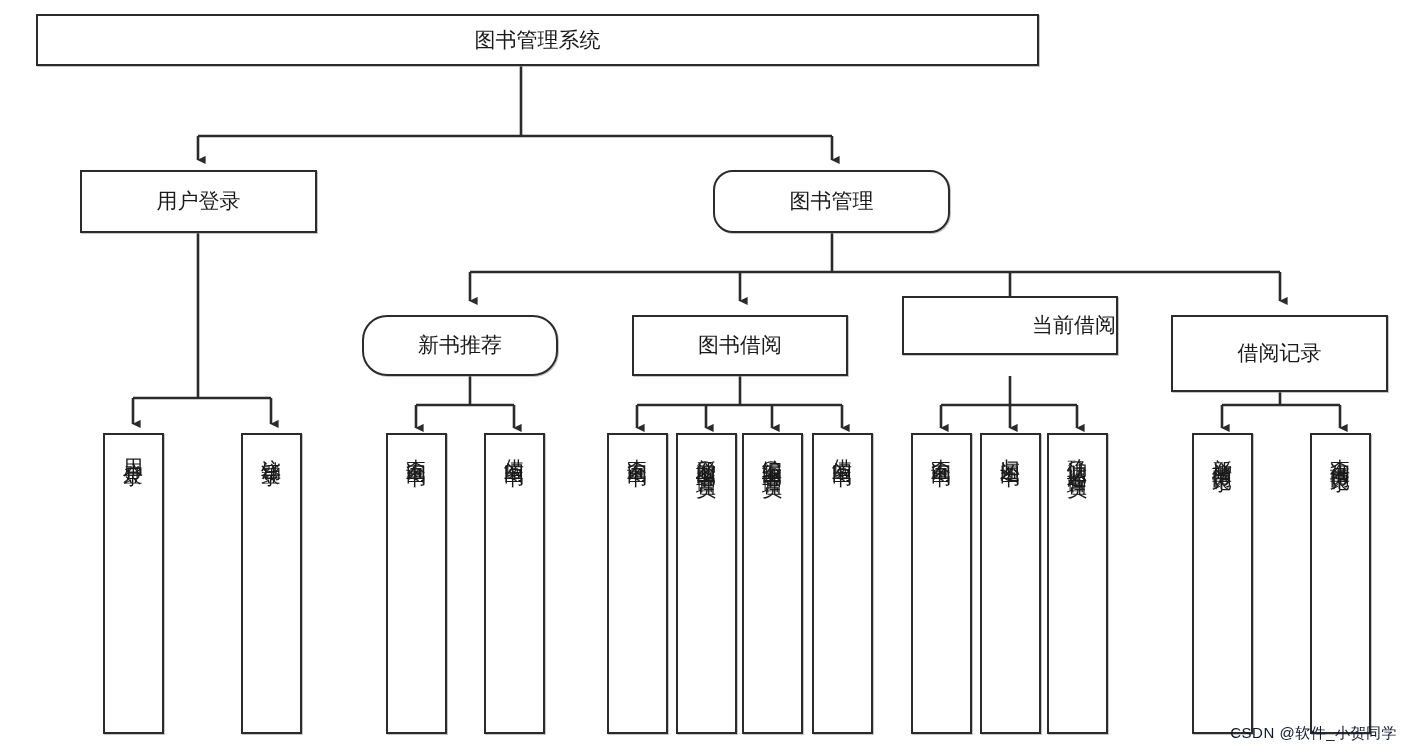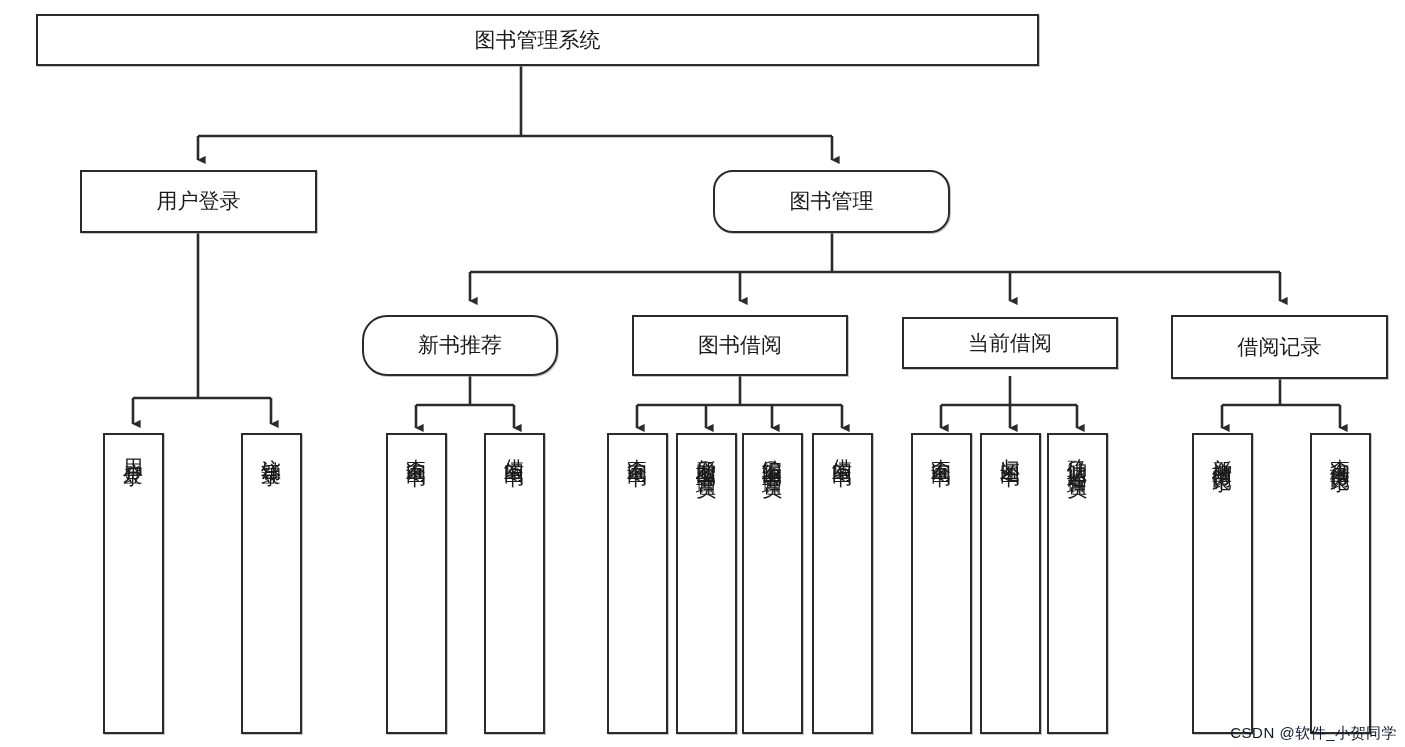--- a/index.html
+++ b/index.html
@@ -137,24 +137,24 @@
   <div class="node horiz" style="left:713px; top:170px; width:237px; height:63px;border-radius:20px;">
     <span class="node-label">图书管理</span>
   </div>
 
   <div class="node horiz" style="left:362px; top:315px; width:196px; height:61px;border-radius:25px;">
     <span class="node-label">新书推荐</span>
   </div>
   <div class="node horiz" style="left:632px; top:315px; width:216px; height:61px;">
     <span class="node-label">图书借阅</span>
   </div>
-  <div class="node horiz" style="left:902px; top:317px; width:216px; height:52px;">
+  <div class="node horiz" style="left:902px; top:296px; width:216px; height:59px;justify-content:flex-end;">
     <span class="node-label">当前借阅</span>
   </div>
-  <div class="node horiz" style="left:1171px; top:315px; width:217px; height:64px;">
+  <div class="node horiz" style="left:1171px; top:315px; width:217px; height:77px;">
     <span class="node-label">借阅记录</span>
   </div>
 
   <div class="node vert" style="left:103px; top:433px; width:61px; height:301px;">
     <span class="node-label">用户登录</span>
   </div>
   <div class="node vert" style="left:241px; top:433px; width:61px; height:301px;">
     <span class="node-label">注销登录</span>
   </div>
 

